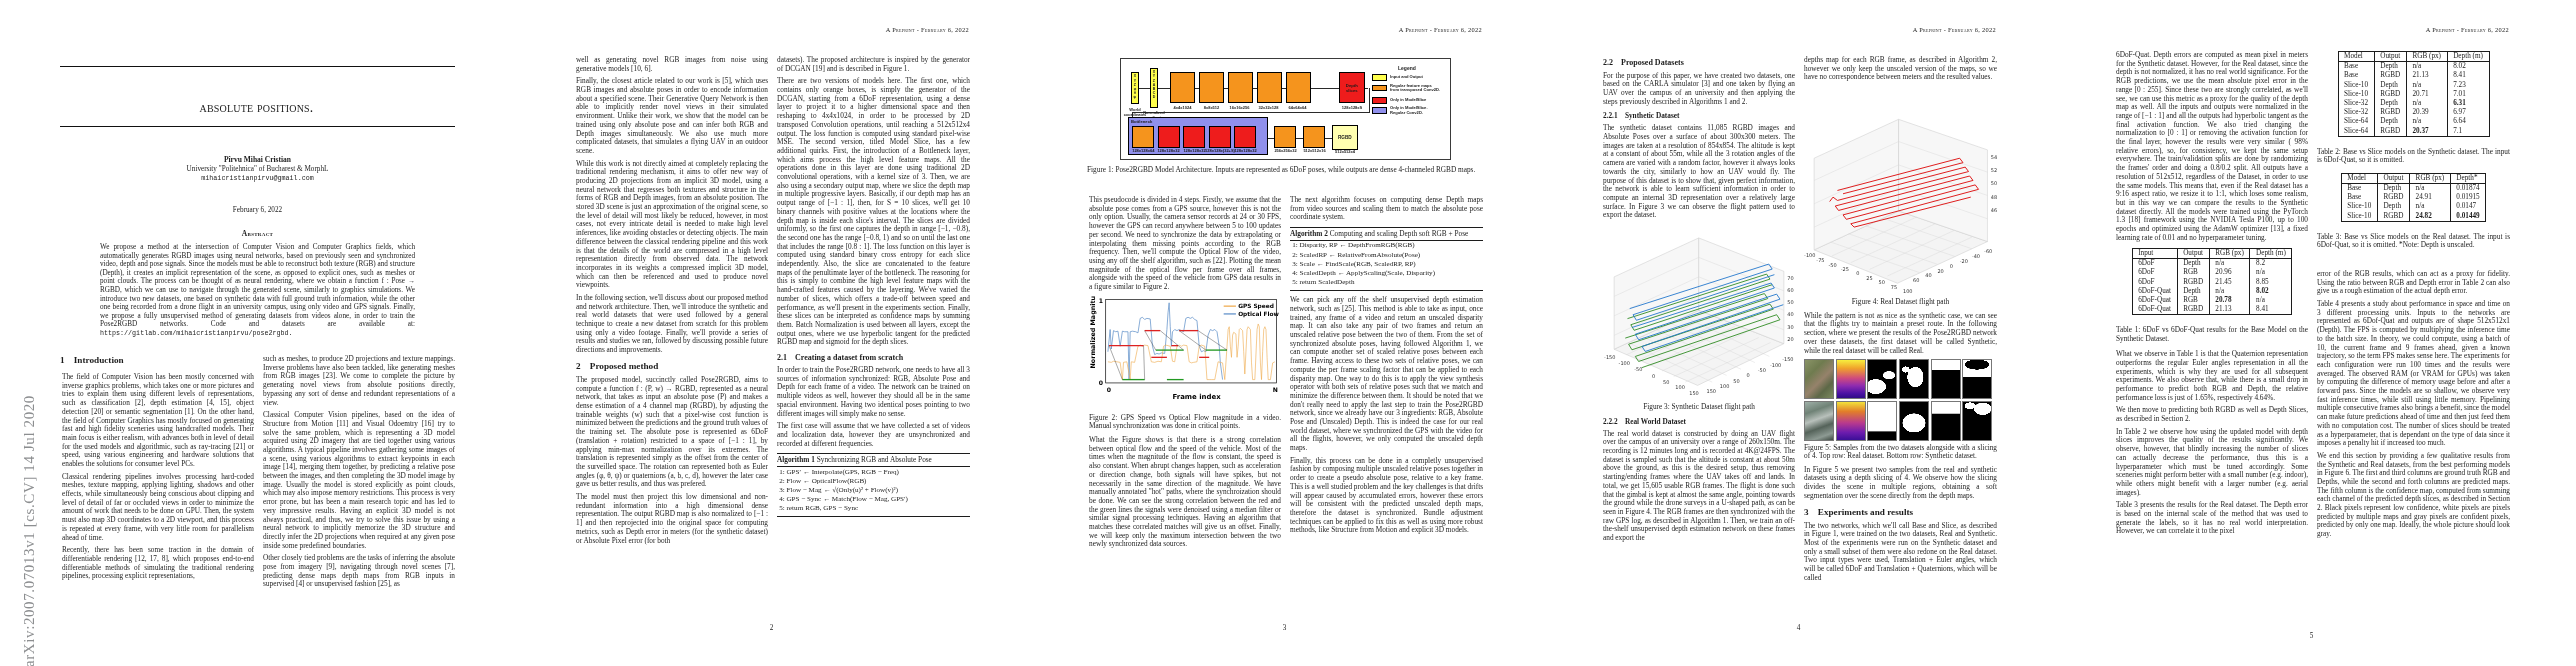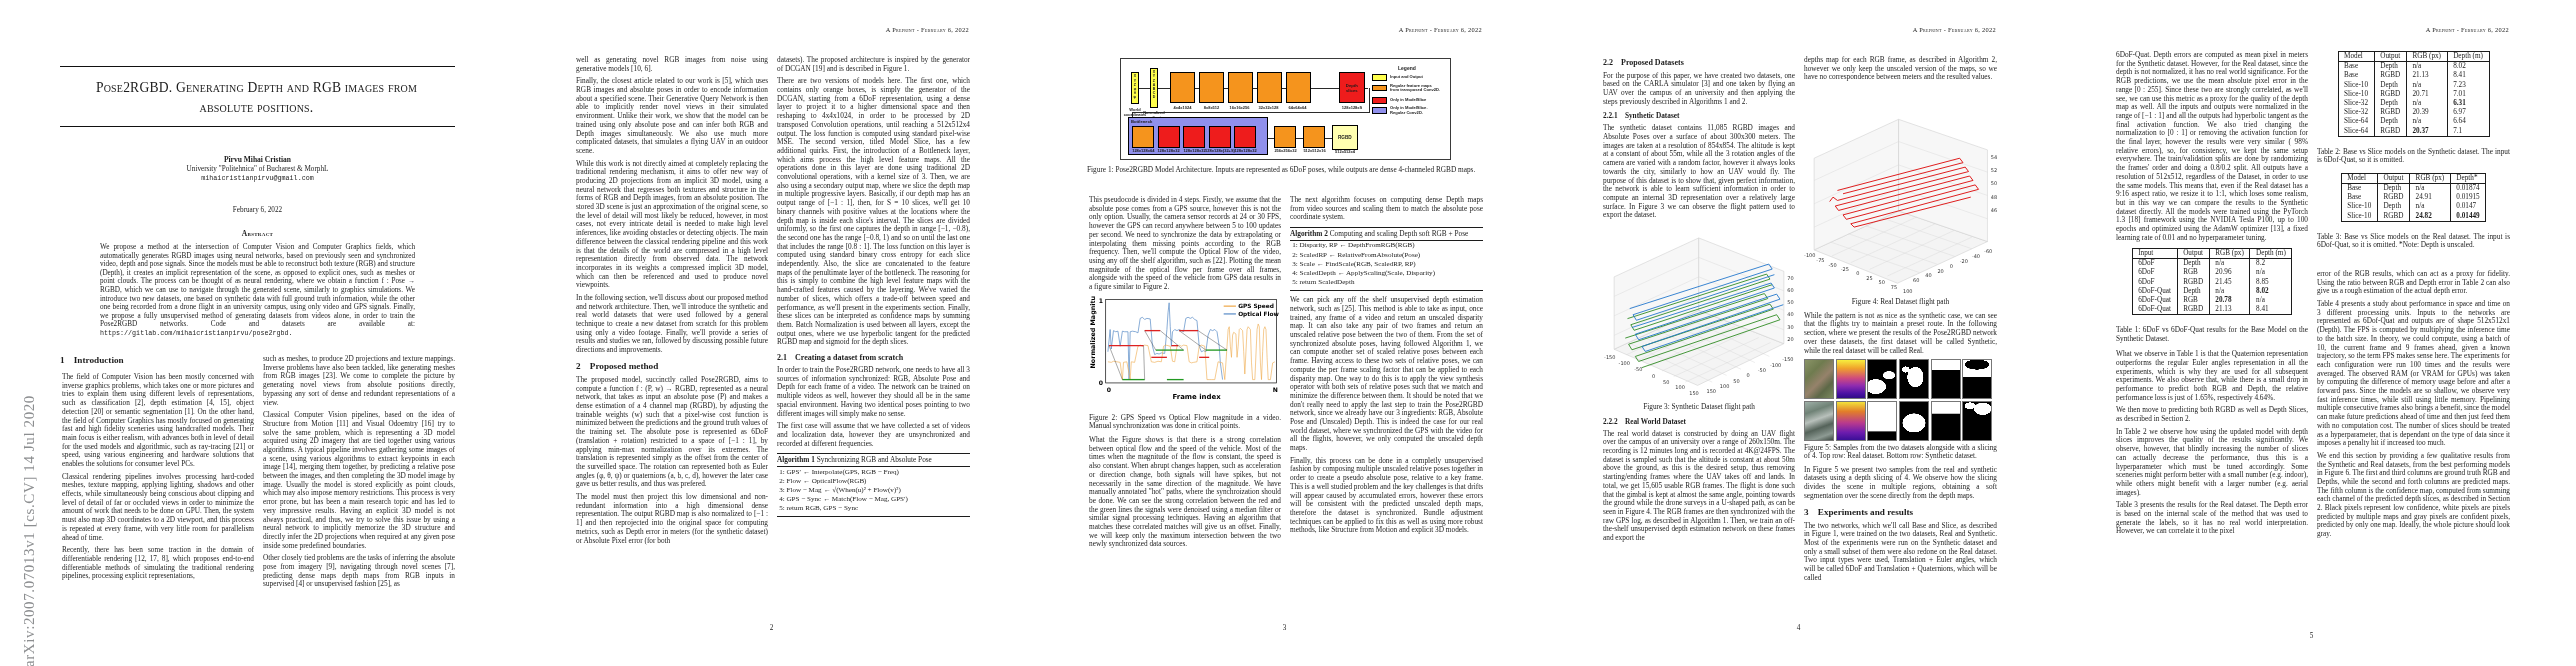--- a/index.html
+++ b/index.html
@@ -78,21 +78,20 @@
        radial-gradient(ellipse 9px 5.6px at 25% 10%,#fff 60%,transparent 61%),#000;}
 </style>
 </head>
 <body>
 
 <div class="canvas">
 
   <section class="page" id="p1">
     <div class="wm">arXiv:2007.07013v1  [cs.CV]  14 Jul 2020</div>
     <div class="rule" style="top:66px"></div>
-    <div class="title" style="top:78px">Pose2RGBD. Generating Depth and RGB images from</div>
     <div class="title" style="top:98px">absolute positions.</div>
     <div class="rule" style="top:126px"></div>
     <div class="author" style="top:155px;font-size:7.5px;font-weight:bold">Pîrvu Mihai Cristian</div>
     <div class="author" style="top:165px;font-size:7.2px">University "Politehnica" of Bucharest &amp; MorphL</div>
     <div class="author mono" style="top:174px">mihaicristianpirvu@gmail.com</div>
     <div class="author" style="top:206px;font-size:7.2px">February 6, 2022</div>
     <div class="author" style="top:229px;font-size:7.5px;font-weight:bold;font-variant:small-caps;letter-spacing:0.3px">Abstract</div>
     <div style="position:absolute;left:100px;top:243px;width:315px">
       <p class="p" style="font-size:7.2px;line-height:8.6px;margin:0"><span>We propose a method at the intersection of Computer Vision and Computer Graphics fields, which automatically generates RGBD images using neural networks, based on previously seen and synchronized video, depth and pose signals. Since the models must be able to reconstruct both texture (RGB) and structure (Depth), it creates an implicit representation of the scene, as opposed to explicit ones, such as meshes or point clouds. The process can be thought of as neural rendering, where we obtain a function f : Pose → RGBD, which we can use to navigate through the generated scene, similarly to graphics simulations. We introduce two new datasets, one based on synthetic data with full ground truth information, while the other one being recorded from a drone flight in an university campus, using only video and GPS signals. Finally, we propose a fully unsupervised method of generating datasets from videos alone, in order to train the Pose2RGBD networks. Code and datasets are available at:</span> <span class="mono">https://gitlab.com/mihaicristianpirvu/pose2rgbd.</span></p>
     </div>
@@ -123,21 +122,21 @@
     <div class="col cr">
       <p class="p">datasets). The proposed architecture is inspired by the generator of DCGAN [19] and is described in Figure 1.</p>
       <p class="p">There are two versions of models here. The first one, which contains only orange boxes, is simply the generator of the DCGAN, starting from a 6DoF representation, using a dense layer to project it to a higher dimensional space and then reshaping to 4x4x1024, in order to be processed by 2D transposed Convolution operations, until reaching a 512x512x4 output. The loss function is computed using standard pixel-wise MSE. The second version, titled Model Slice, has a few additional quirks. First, the introduction of a Bottleneck layer, which aims process the high level feature maps. All the operations done in this layer are done using traditional 2D convolutional operations, with a kernel size of 3. Then, we are also using a secondary output map, where we slice the depth map in multiple progressive layers. Basically, if our depth map has an output range of [−1 : 1], then, for S = 10 slices, we'll get 10 binary channels with positive values at the locations where the depth map is inside each slice's interval. The slices are divided uniformly, so the first one captures the depth in range [−1, −0.8), the second one has the range [−0.8, 1) and so on until the last one that includes the range [0.8 : 1]. The loss function on this layer is computed using standard binary cross entropy for each slice independently. Also, the slice are concatenated to the feature maps of the penultimate layer of the bottleneck. The reasoning for this is simply to combine the high level feature maps with the hand-crafted features caused by the layering. We've varied the number of slices, which offers a trade-off between speed and performance, as we'll present in the experiments section. Finally, these slices can be interpreted as confidence maps by summing them. Batch Normalization is used between all layers, except the output ones, where we use hyperbolic tangent for the predicted RGBD map and sigmoid for the depth slices.</p>
       <div class="hsub">2.1 Creating a dataset from scratch</div>
       <p class="p">In order to train the Pose2RGBD network, one needs to have all 3 sources of information synchronized: RGB, Absolute Pose and Depth for each frame of a video. The network can be trained on multiple videos as well, however they should all be in the same spacial environment. Having two identical poses pointing to two different images will simply make no sense.</p>
       <p class="p">The first case will assume that we have collected a set of videos and localization data, however they are unsynchronized and recorded at different frequencies.</p>
       <div class="alg">
         <div class="algtitle"><b>Algorithm 1</b> <span>Synchronizing RGB and Absolute Pose</span></div>
         <div class="algline">1:  GPS′ ← Interpolate(GPS, RGB − Freq)</div>
         <div class="algline">2:  Flow ← OpticalFlow(RGB)</div>
-        <div class="algline">3:  Flow − Mag ← √(When(u)² + Flow(v)²)</div>
+        <div class="algline">3:  Flow − Mag ← √(Only(u)² + Flow(v)²)</div>
         <div class="algline">4:  GPS − Sync ← Match(Flow − Mag, GPS′)</div>
         <div class="algline">5:  return RGB, GPS − Sync</div>
       </div>
     </div>
     <div class="pageno">2</div>
   </section>
 
   <section class="page" id="p3">
     <div class="hdr">A Preprint - February 6, 2022</div>
 

